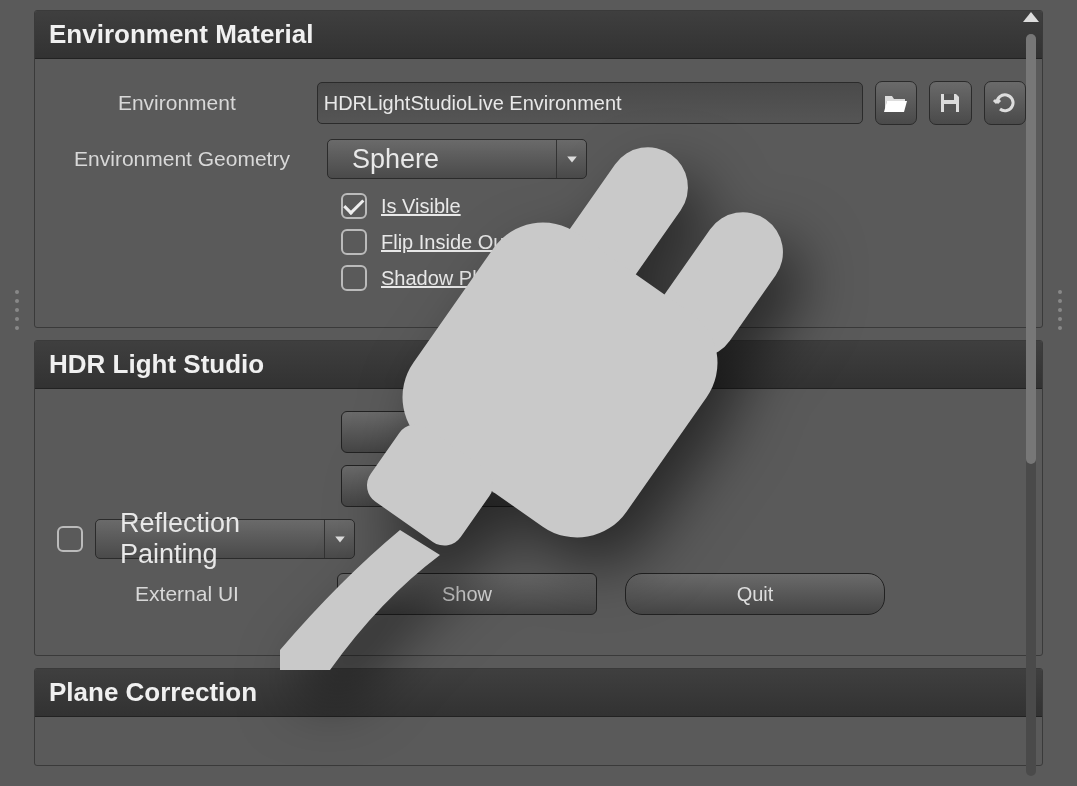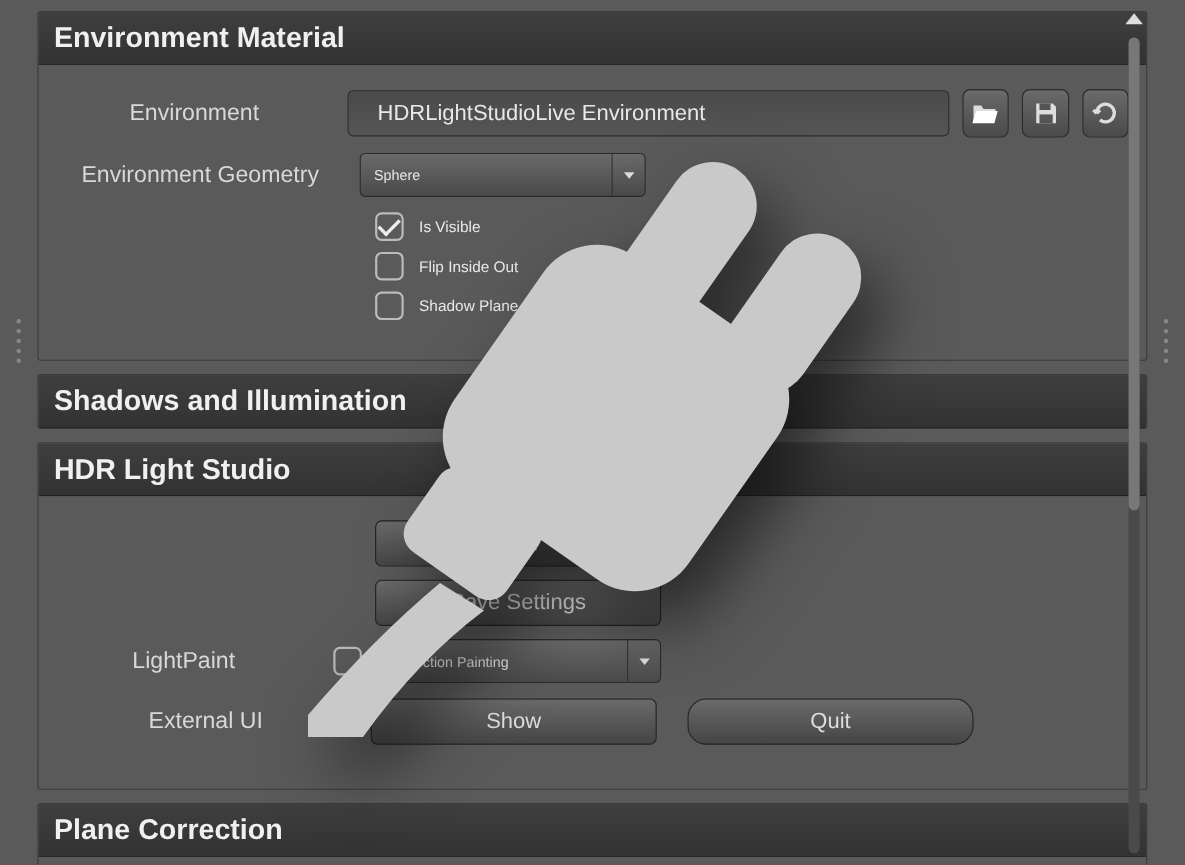--- a/index.html
+++ b/index.html
@@ -51,21 +51,21 @@
     color: #d8d8d8;
   }
   .text-input {
     width: 568px;
     height: 42px;
     background: linear-gradient(#4a4a4a,#555);
     border: 1px solid #2b2b2b;
     border-radius: 5px;
     color: #e8e8e8;
     font-size: 20px;
-    padding: 0 26px;
+    padding: 0 6px;
     outline: none;
   }
   .iconbtn {
     width: 44px;
     height: 44px;
     background: linear-gradient(#6a6a6a,#4a4a4a);
     border: 1px solid #2b2b2b;
     border-radius: 7px;
     margin-left: 12px;
     display: flex;
@@ -75,22 +75,22 @@
   }
   .dropdown {
     position: relative;
     width: 260px;
     height: 40px;
     background: linear-gradient(#6a6a6a,#4a4a4a);
     border: 1px solid #2b2b2b;
     border-radius: 5px;
     display: flex;
     align-items: center;
-    padding: 0 12px;
-    font-size: 13px;
+    padding: 0 24px;
+    font-size: 27px;
     color: #e8e8e8;
     cursor: pointer;
   }
   .dropdown .arrowbox {
     position: absolute;
     right: 0; top: 0; bottom: 0;
     width: 30px;
     border-left: 1px solid #333;
     display: flex;
     align-items: center;
@@ -115,21 +115,21 @@
     justify-content: center;
     cursor: pointer;
   }
   .checkbox.checked::after {
     content: "";
     width: 16px; height: 8px;
     border-left: 3px solid #eee;
     border-bottom: 3px solid #eee;
     transform: rotate(-45deg) translate(1px,-2px);
   }
-  .check-label { font-size: 14px; color: #e8e8e8; }
+  .check-label { font-size: 20px; color: #e8e8e8; text-decoration: underline; }
   .btn {
     height: 42px;
     background: linear-gradient(#6a6a6a,#454545);
     border: 1px solid #222;
     border-radius: 6px;
     color: #ddd;
     font-size: 20px;
     display: flex;
     align-items: center;
     justify-content: center;
@@ -251,33 +251,29 @@
         <div class="check-label">Flip Inside Out</div>
       </div>
       <div class="check-row">
         <div class="checkbox"></div>
         <div class="check-label">Shadow Plane</div>
       </div>
 
     </div>
   </div>
 
-  <div class="section">
-    <div class="section-header">Shadows and Illumination</div>
-  </div>
 
   <div class="section">
     <div class="section-header">HDR Light Studio</div>
     <div class="section-body">
 
       <div class="btn w1">Edit</div>
       <div class="btn w1">Save Settings</div>
 
       <div class="row">
-        <div class="row-label" style="width:246px">LightPaint</div>
         <div class="small-check"></div>
         <div class="dropdown" style="width:260px">
           <span>Reflection Painting</span>
           <div class="arrowbox">
             <svg viewBox="0 0 10 10">
                 <path fill="#ddd" d="M1 3h8L5 8z"></path>
               </svg>
           </div>
         </div>
       </div>

